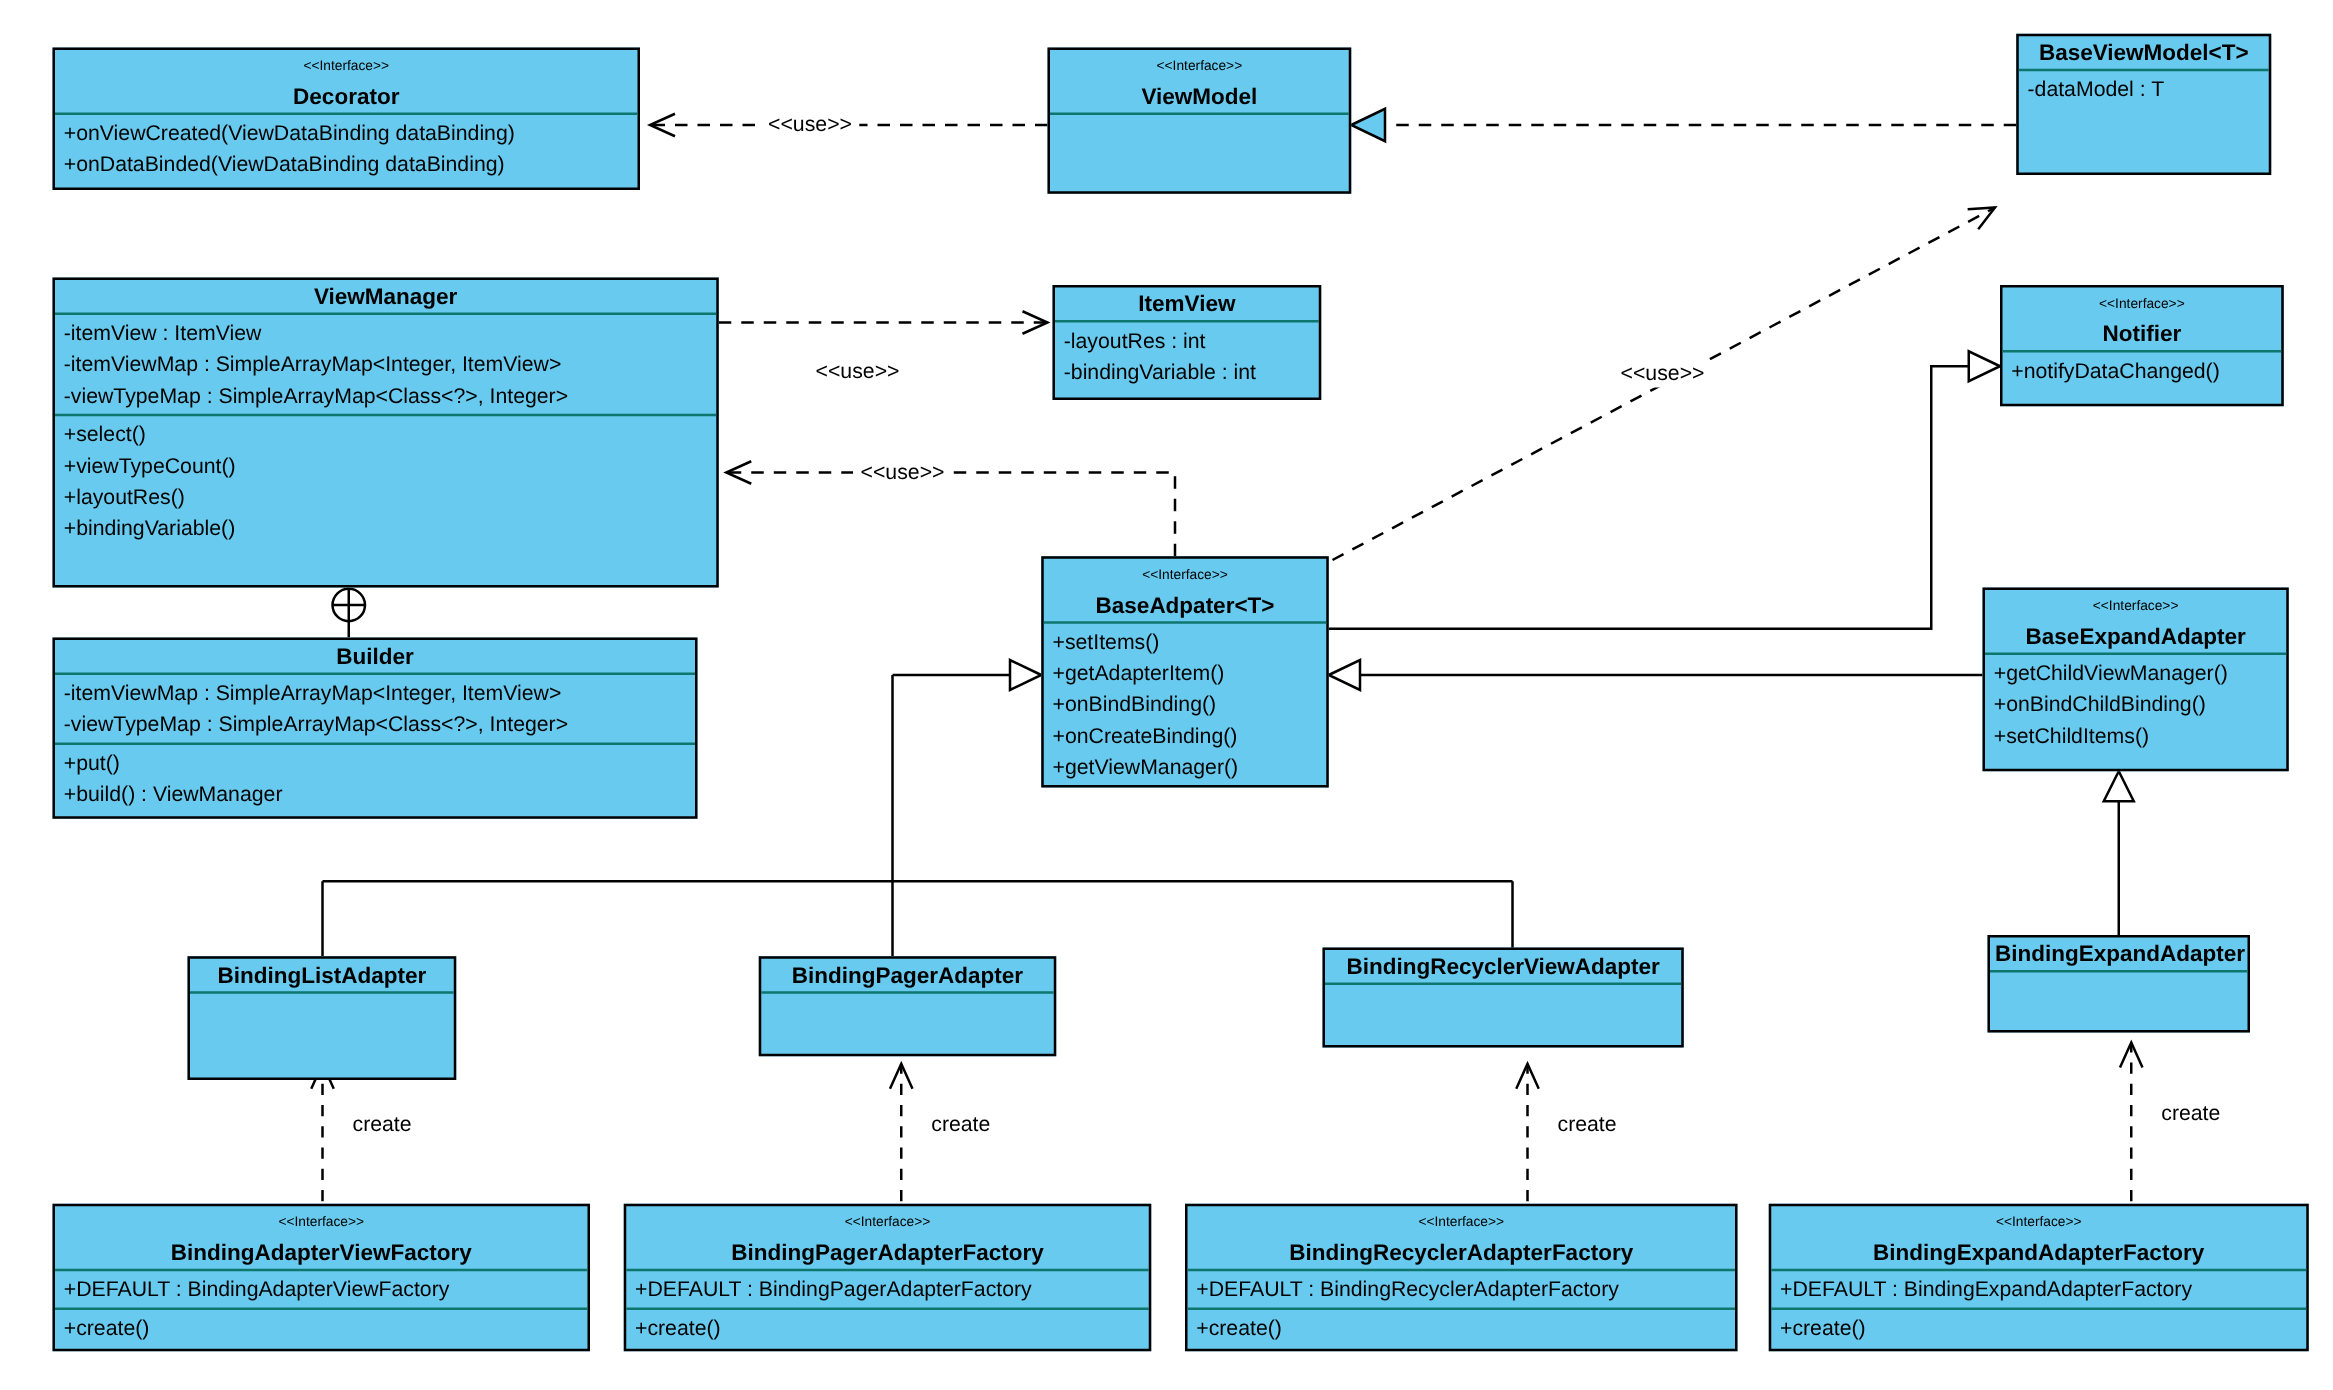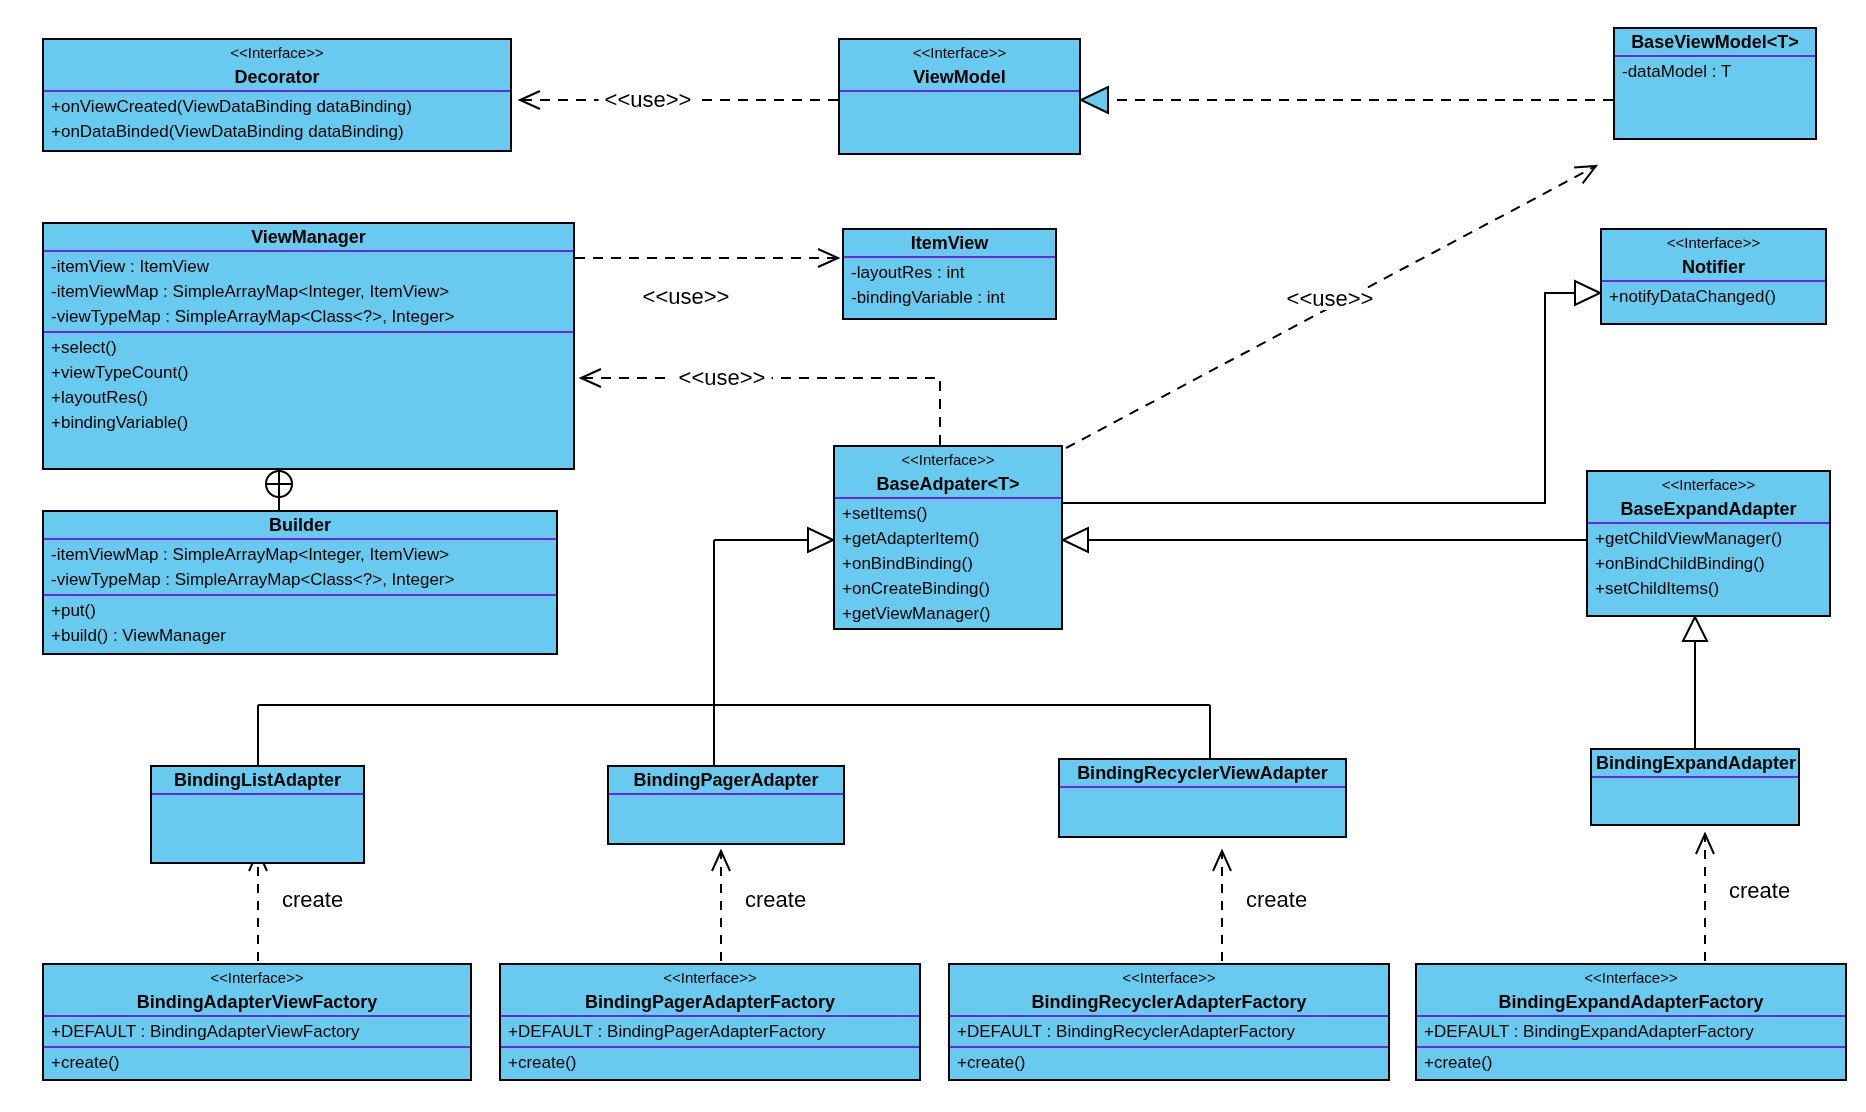--- a/index.html
+++ b/index.html
@@ -2,26 +2,26 @@
 <html style="--fill: #68caee;"><head>
 <meta charset="utf-8">
 <style>
   html,body{margin:0;padding:0;background:#fff;}
   #stage{position:relative;width:1866px;height:1112px;background:#fff;overflow:hidden;
          font-family:"Liberation Sans",sans-serif;color:#000;}
   #wires{position:absolute;left:0;top:0;z-index:0;}
   .uml{position:absolute;background:var(--fill,#68caee);border:2px solid #000;box-sizing:border-box;
        display:flex;flex-direction:column;font-size:17px;line-height:25px;z-index:1;}
   .ttl{text-align:center;padding:1px 4px;}
-  .ttl .st{line-height:24px;font-size:15px;}
+  .ttl .st{line-height:24px;font-size:11px;}
   .ttl .nm{font-weight:bold;font-size:18px;line-height:24px;white-space:nowrap;}
-  .cmp{border-top:2px solid #6d28d9;padding:2px 7px;}
+  .cmp{border-top:2px solid #0f766e;padding:2px 7px;}
   .grow{flex:1 1 auto;}
   .mem{height:25px;line-height:25px;white-space:nowrap;}
-  .lbl{position:absolute;z-index:3;background:#fff;padding:0 6px;font-size:22px;line-height:22px;
+  .lbl{position:absolute;z-index:3;background:#fff;padding:0 6px;font-size:17px;line-height:22px;
        transform:translate(-50%,-50%);white-space:nowrap;}
   .lbl.plain{background:transparent;transform:none;}
 </style>
 </head>
 <body>
 
 <div id="stage">
 
   <svg id="wires" width="1866" height="1112" viewBox="0 0 1866 1112">
     <defs>

